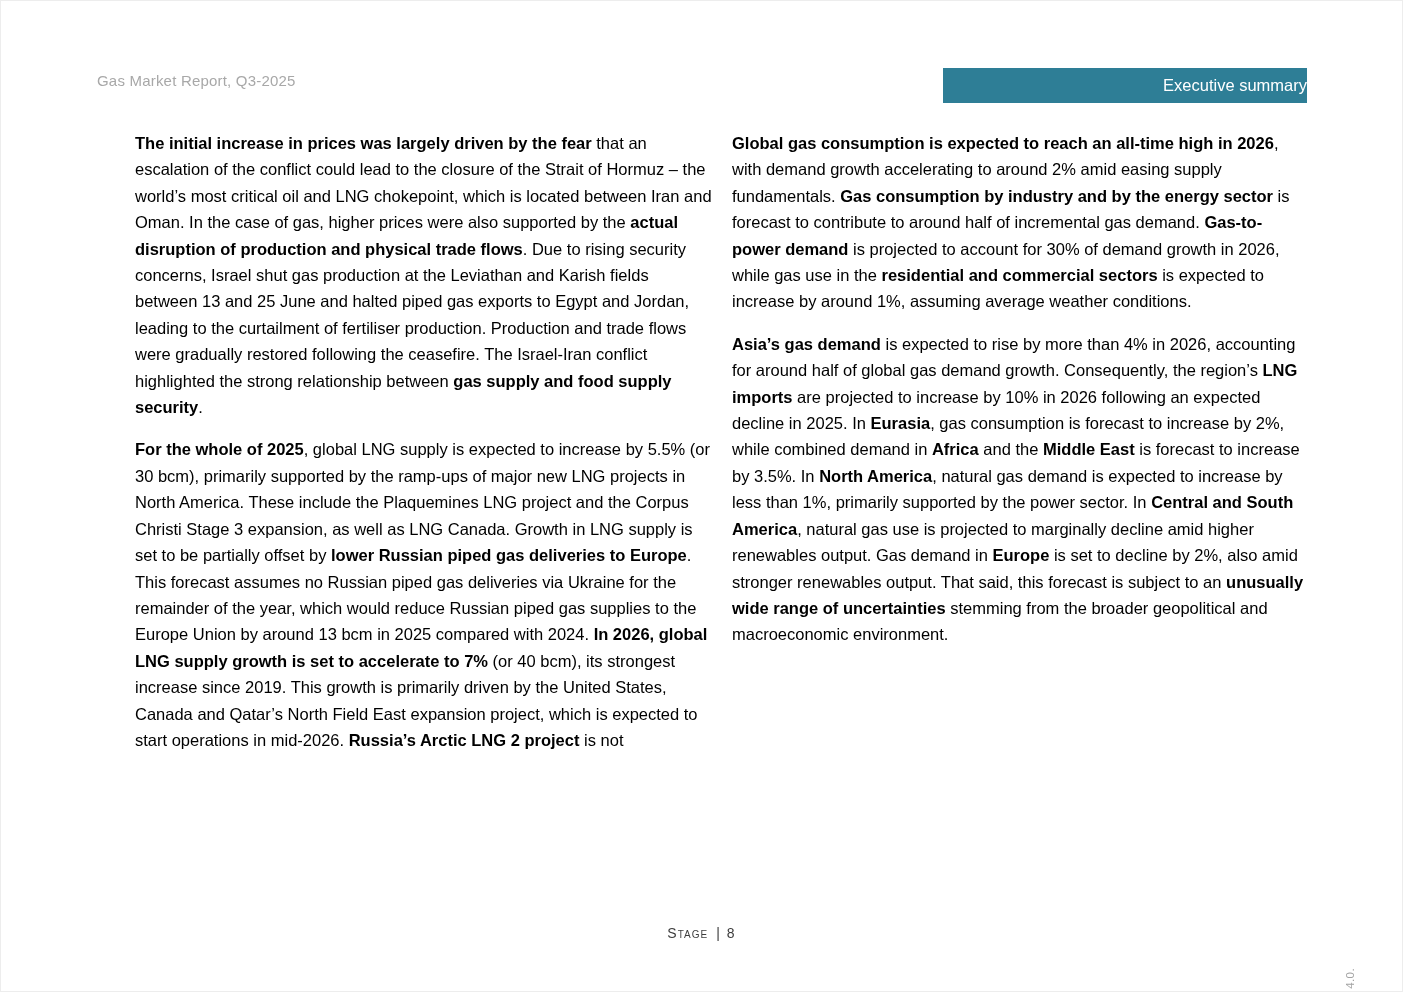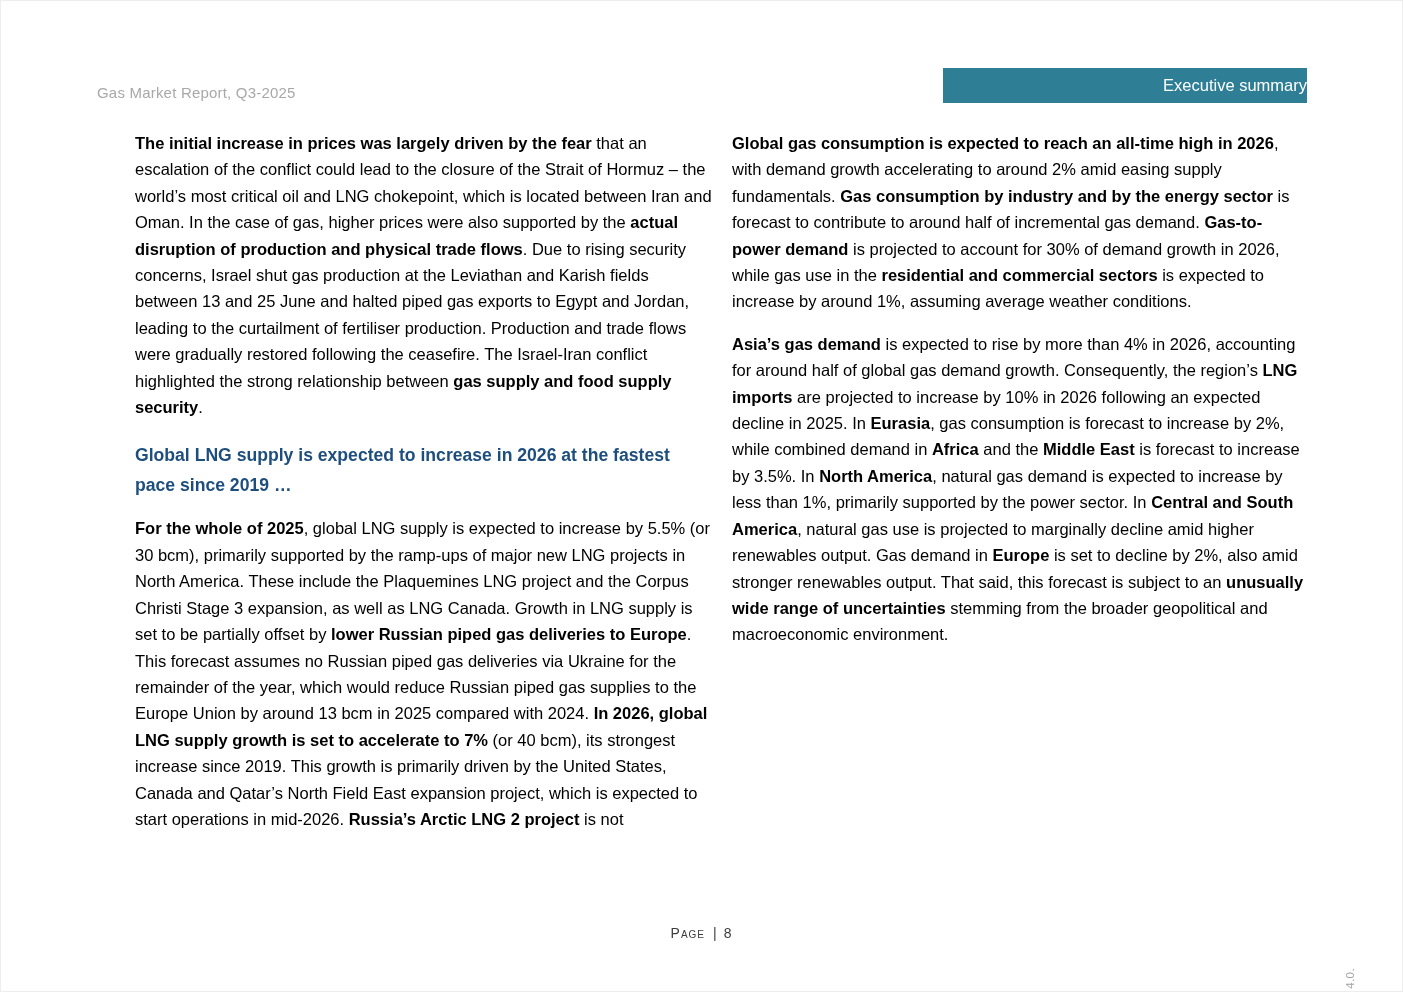--- a/index.html
+++ b/index.html
@@ -11,21 +11,21 @@
     font-family: "Liberation Sans", sans-serif;
     color: #000;
   }
   .frame {
     position: absolute; inset: 0;
     border: 1px solid #ededed;
     pointer-events: none;
   }
   .report-title {
     position: absolute;
-    left: 97px; top: 84px;
+    left: 97px; top: 72px;
     font-size: 15px;
     color: #a8a8a8;
     letter-spacing: 0.2px;
   }
   .summary-badge {
     position: absolute;
     left: 943px; top: 68px;
     width: 364px; height: 35px;
     background: var(--badge-bg, #2e7e96);
     color: #ffffff;
@@ -77,26 +77,25 @@
 
 <div class="frame"></div>
 
 <div class="report-title">Gas Market Report, Q3-2025</div>
 
 <div class="summary-badge">Executive summary</div>
 
 <main class="columns">
   <section class="col col-left">
       <p class="para"><span class="b">The initial increase in prices was largely driven by the fear</span><span> that an escalation of the conflict could lead to the closure of the Strait of Hormuz – the world’s most critical oil and LNG chokepoint, which is located between Iran and Oman. In the case of gas, higher prices were also supported by the </span><span class="b">actual disruption of production and physical trade flows</span><span>. Due to rising security concerns, Israel shut gas production at the Leviathan and Karish fields between 13 and 25 June and halted piped gas exports to Egypt and Jordan, leading to the curtailment of fertiliser production. Production and trade flows were gradually restored following the ceasefire. The Israel-Iran conflict highlighted the strong relationship between </span><span class="b">gas supply and food supply security</span><span>.</span></p>
-      <h2 class="subhead"><span>Global LNG supply is expected to increase in 2026 at the fastest pace since 2019 …</span></h2>
       <p class="para"><span class="b">For the whole of 2025</span><span>, global LNG supply is expected to increase by 5.5% (or 30 bcm), primarily supported by the ramp-ups of major new LNG projects in North America. These include the Plaquemines LNG project and the Corpus Christi Stage 3 expansion, as well as LNG Canada. Growth in LNG supply is set to be partially offset by </span><span class="b">lower Russian piped gas deliveries to Europe</span><span>. This forecast assumes no Russian piped gas deliveries via Ukraine for the remainder of the year, which would reduce Russian piped gas supplies to the Europe Union by around 13 bcm in 2025 compared with 2024. </span><span class="b">In 2026, global LNG supply growth is set to accelerate to 7%</span><span> (or 40 bcm), its strongest increase since 2019. This growth is primarily driven by the United States, Canada and Qatar’s North Field East expansion project, which is expected to start operations in mid-2026. </span><span class="b">Russia’s Arctic LNG 2 project</span><span> is not</span></p>
     </section>
   <section class="col col-right">
       <p class="para"><span class="b">Global gas consumption is expected to reach an all-time high in 2026</span><span>, with demand growth accelerating to around 2% amid easing supply fundamentals. </span><span class="b">Gas consumption by industry and by the energy sector</span><span> is forecast to contribute to around half  of incremental gas demand. </span><span class="b">Gas-to-power demand</span><span> is projected to account for 30% of demand growth in 2026, while gas use in the </span><span class="b">residential and commercial sectors</span><span> is expected to increase by around 1%, assuming average weather conditions.</span></p>
       <p class="para"><span class="b">Asia’s gas demand</span><span> is expected to rise by more than 4% in 2026, accounting for around half of global gas demand growth. Consequently, the region’s </span><span class="b">LNG imports</span><span> are projected to increase by 10% in 2026 following an expected decline in 2025. In </span><span class="b">Eurasia</span><span>, gas consumption is forecast to increase by 2%, while combined demand in </span><span class="b">Africa</span><span> and the </span><span class="b">Middle East</span><span> is forecast to increase by 3.5%. In </span><span class="b">North America</span><span>, natural gas demand is expected to increase by less than 1%, primarily supported by the power sector. In </span><span class="b">Central and South America</span><span>, natural gas use is projected to marginally decline amid higher renewables output. Gas demand in </span><span class="b">Europe</span><span> is set to decline by 2%, also amid stronger renewables output. That said, this forecast is subject to an </span><span class="b">unusually wide range of uncertainties</span><span> stemming from the broader geopolitical and macroeconomic environment.</span></p>
     </section>
 </main>
 
 <div class="page-footer">
-  <span class="label">Page</span><span class="sep">|</span><span class="num">8</span>
+  <span class="label">Stage</span><span class="sep">|</span><span class="num">8</span>
 </div>
 
 <div class="license-note">IEA. CC BY 4.0.</div>
 
 </body></html>

